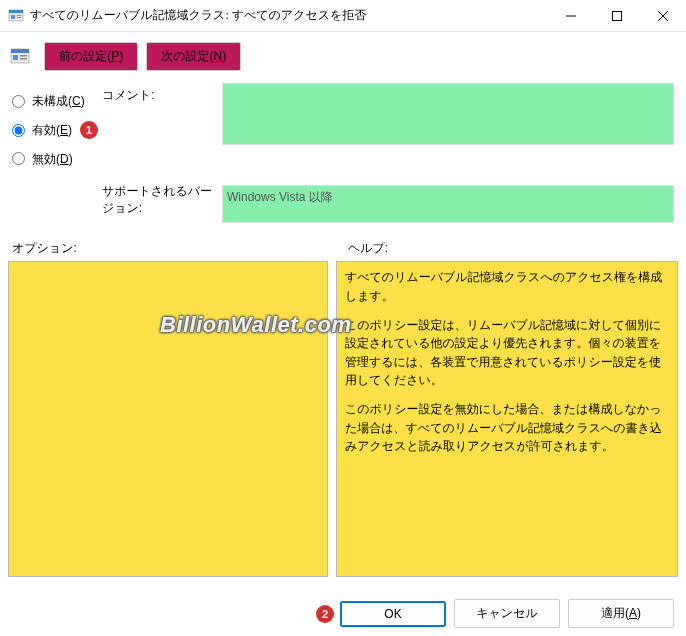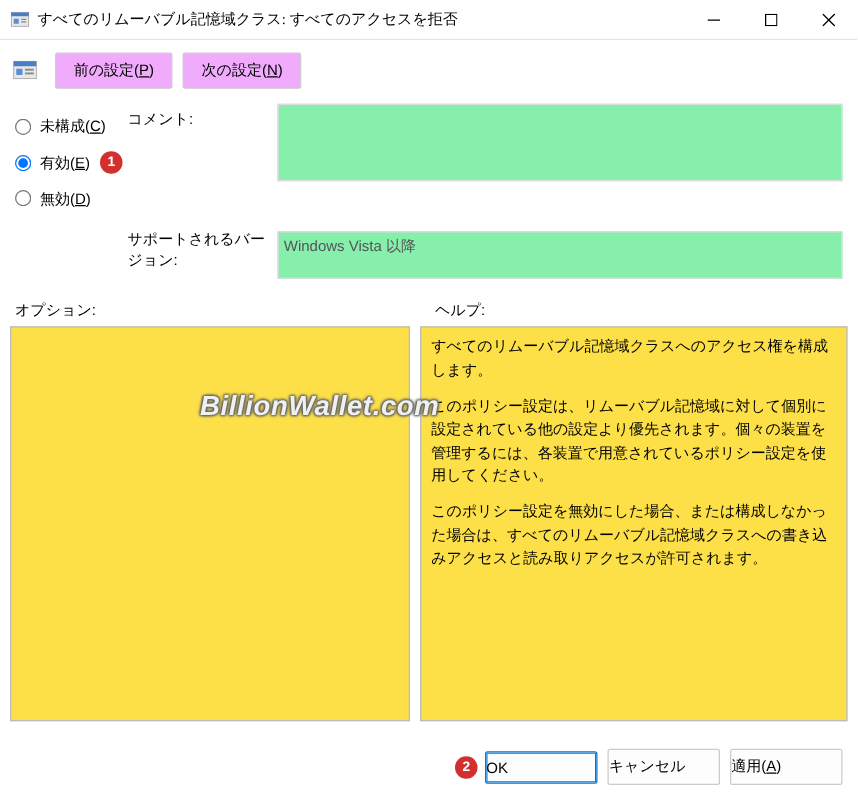--- a/index.html
+++ b/index.html
@@ -42,21 +42,21 @@
     align-items: center;
     padding: 10px 12px 8px 10px;
   }
   .header-icon {
     width: 20px; height: 20px;
     margin-right: 6px;
   }
   .header-title { font-size: 12px; flex: 1; }
   .nav-btn {
     border: 1px solid #ccc;
-    background: #f0abfc;
+    background: #be185d;
     padding: 5px 14px;
     font-size: 12px;
     margin-left: 8px;
     border-radius: 2px;
     cursor: default;
     font-family: inherit;
   }
   .underline { text-decoration: underline; }
 
   .config-area {
@@ -121,22 +121,22 @@
 
   .footer {
     position: absolute;
     bottom: 8px; right: 12px;
     display: flex; align-items: center; gap: 8px;
   }
   .footer .btn {
     border: 1px solid #ccc;
     background: #fdfdfd;
     padding: 5px 0;
-    width: 90px;
-    text-align: left;
+    width: 106px;
+    text-align: center;
     font-size: 12px;
     border-radius: 2px;
     cursor: default;
     font-family: inherit;
   }
   .footer .btn.primary {
     border-color: #0078d4;
     box-shadow: 0 0 0 1px #0078d4 inset;
   }
   .footer .badge { margin-right: -2px; }

